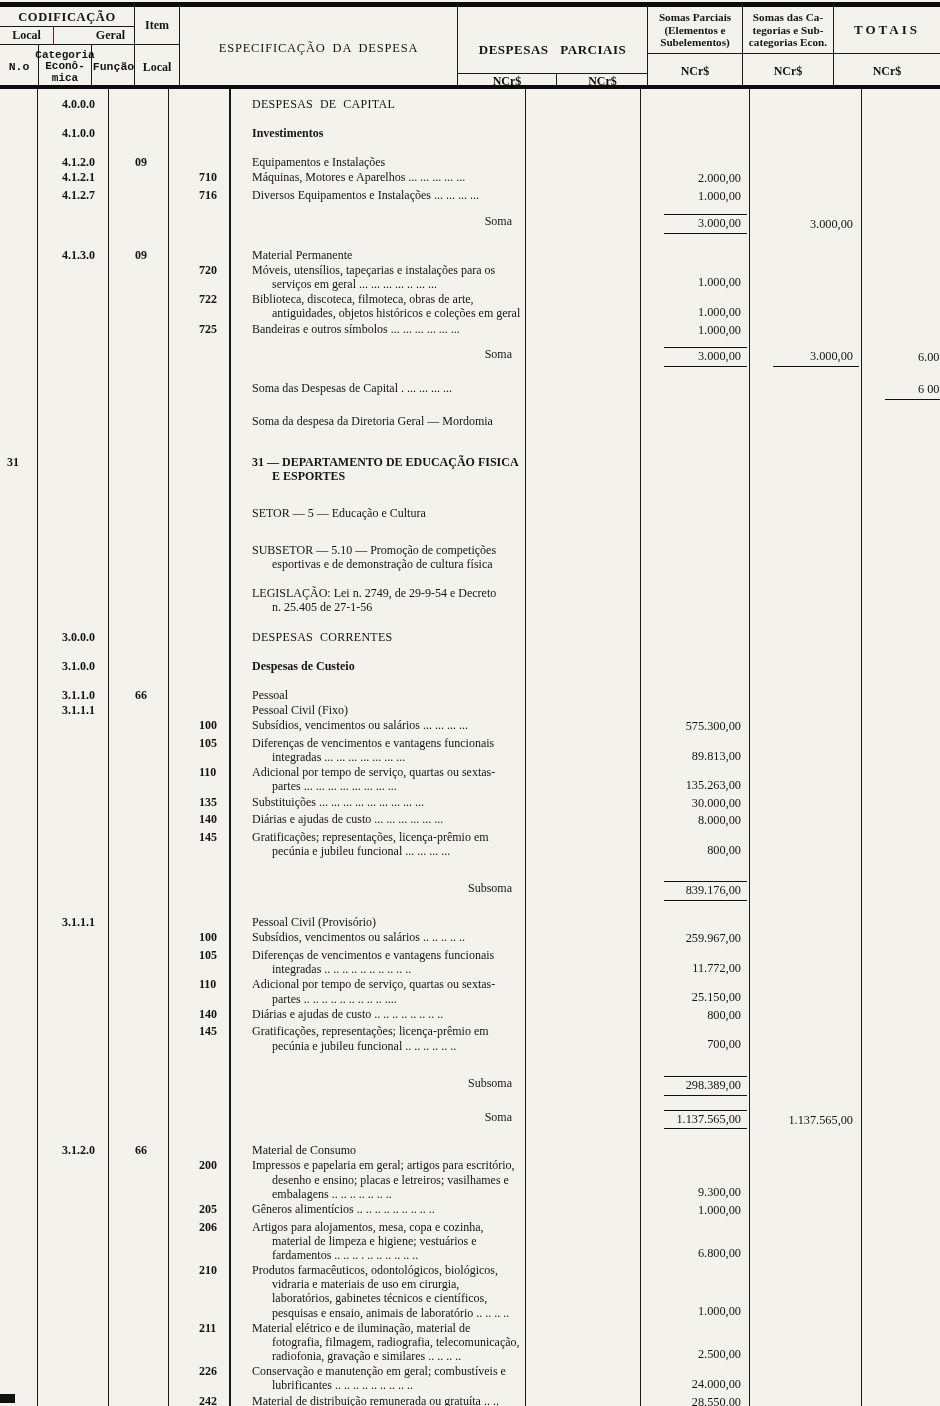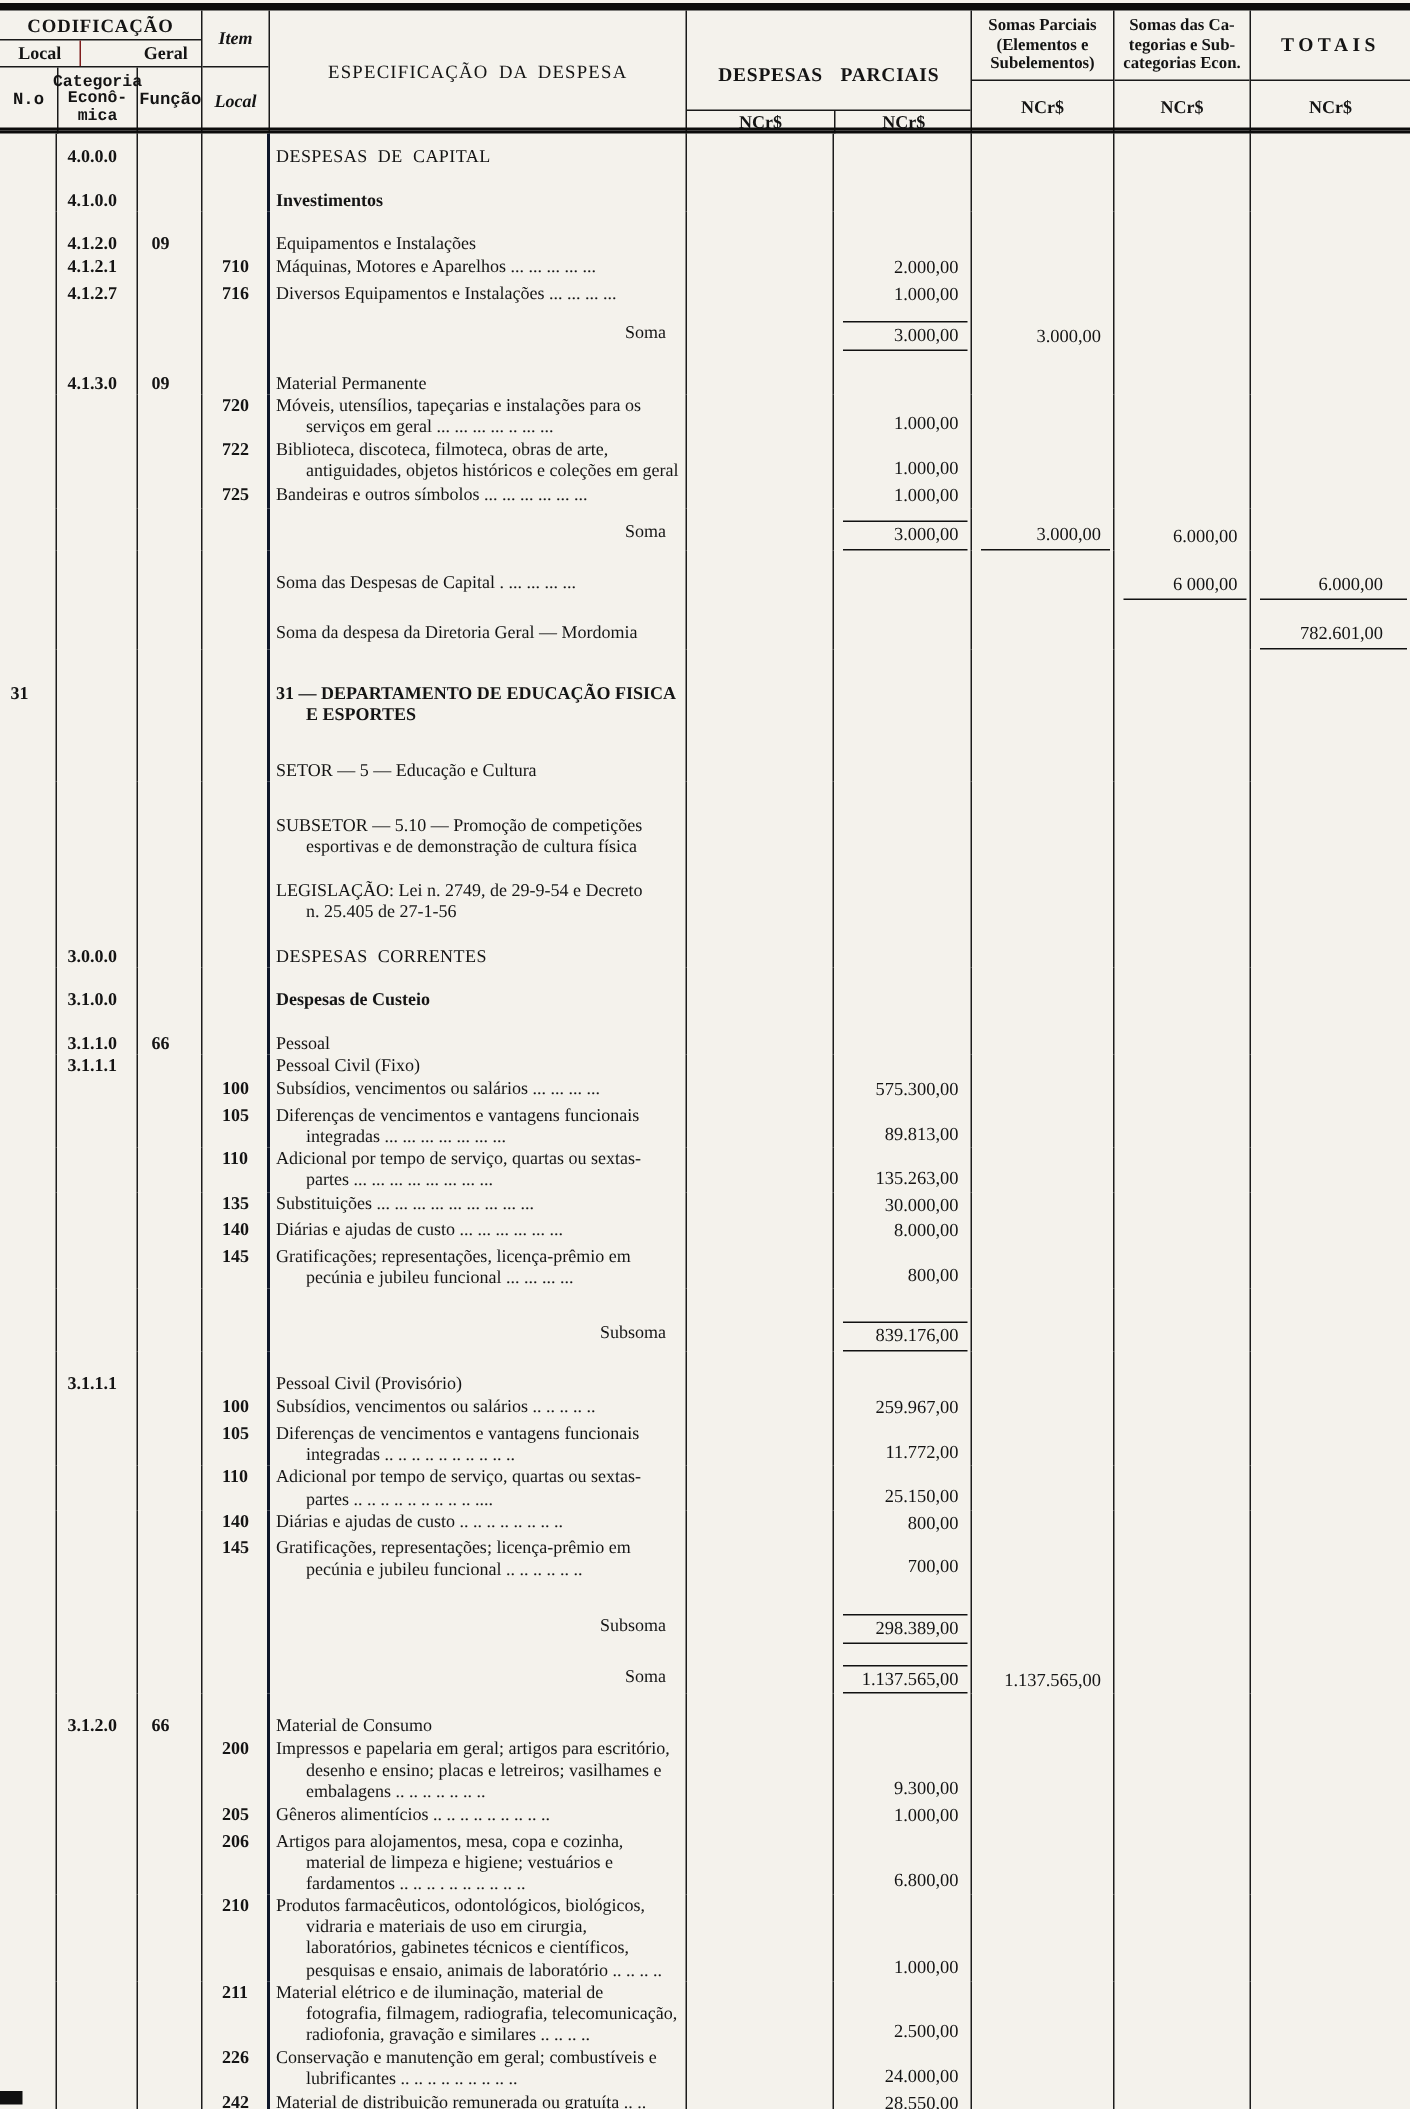--- a/index.html
+++ b/index.html
@@ -18,36 +18,36 @@
   .hcell{border-right:1px solid #191919;box-sizing:border-box;}
   .hlast{border-right:none;}
   .hA{display:flex;flex-direction:column;}
   .hA1{text-align:center;font-weight:bold;font-size:12.5px;letter-spacing:.6px;padding:3px 0 1px;border-bottom:1px solid #191919;}
   .hA2{display:grid;grid-template-columns:53px 82px;border-bottom:1px solid #191919;font-weight:bold;font-size:12px;}
   .hA2 span{text-align:center;padding:1px 0;}
   .hA2 .ger{border-left:1px solid #7f1d1d;padding-left:32px;}
   .hA3{flex:1;display:grid;grid-template-columns:38px 54px 43px;font-weight:bold;font-size:11.5px;}
   .hA3 span{text-align:center;display:flex;align-items:center;justify-content:center;white-space:pre-line;line-height:1.05;font-family:Liberation Mono, monospace;}
   .hA3 .cet{border-left:1px solid #191919;border-right:1px solid #191919;font-size:11px;}
-  .hB{display:flex;flex-direction:column;font-weight:bold;font-size:12px;font-style:italic;}
+  .hB{display:flex;flex-direction:column;font-weight:bold;font-size:12px;}
   .hB1{height:37px;display:flex;align-items:center;justify-content:center;border-bottom:1px solid #191919;}
   .hB2{flex:1;display:flex;align-items:center;justify-content:center;}
   .hC{display:flex;align-items:center;justify-content:center;font-weight:normal;font-size:12.5px;letter-spacing:.8px;word-spacing:3px;text-align:center;}
   .hsplit{display:flex;flex-direction:column;}
   .hlab{height:46px;display:flex;align-items:center;justify-content:center;border-bottom:1px solid #191919;font-weight:bold;text-align:center;white-space:pre-line;line-height:1.12;}
   .hlab.big{font-size:13px;letter-spacing:.5px;word-spacing:8px;margin-top:20px;}
   .hlab.small{font-size:11.2px;}
   .hlab.tot{font-size:13px;letter-spacing:3px;}
   .hcur{flex:1;display:flex;align-items:center;justify-content:center;font-weight:bold;font-size:12px;}
   .hcur2{flex:1;display:grid;grid-template-columns:98px 92px;}
   .hcur2 span{display:flex;align-items:center;justify-content:center;font-weight:bold;font-size:12px;}
   .hcur2 .d2{border-left:1px solid #191919;}
   
   .tbody{flex:1;display:flex;flex-direction:column;}
-  .row{display:grid;grid-template-columns:38px 54px 43px 45px 278px 98px 92px 95px 91px 106px;}
+  .row{display:grid;grid-template-columns:38px 54px 43px 45px 278px 98px 92px 95px 91px 106px;gap:17px;}
   .row.fill{flex:1;}
   .c{border-right:1px solid #1c1c1c;box-sizing:border-box;display:flex;flex-direction:column;justify-content:flex-start;min-width:0;}
   .c3{border-right:2px solid #0f172a;}
   .c9{border-right:none;}
   .c5,.c6,.c7,.c8,.c9{justify-content:flex-end;}
   .g1 > .c{padding-top:8px;}
   .g2 > .c{padding-top:14px;}
   .g3 > .c{padding-top:22px;}
   .code{font-weight:bold;font-size:12px;line-height:1.2;padding-left:7px;white-space:nowrap;}
   .c0 .code{padding-left:7px;}

